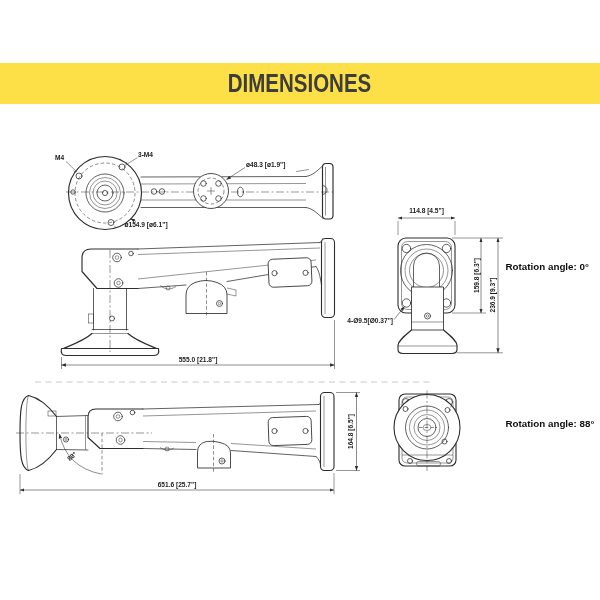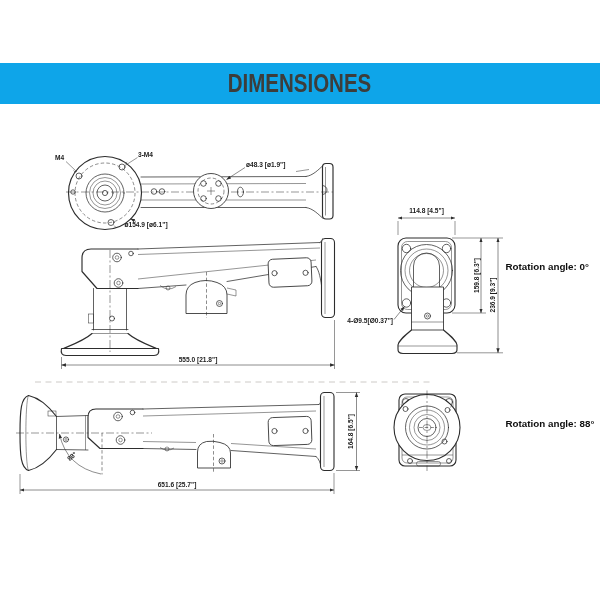--- a/index.html
+++ b/index.html
@@ -1,18 +1,18 @@
 <!DOCTYPE html>
 <html><head>
 <meta charset="utf-8">
 <style>
   html,body{margin:0;padding:0;background:#ffffff;}
   .page{position:relative;width:600px;height:600px;background:#ffffff;overflow:hidden;
         font-family:"Liberation Sans",sans-serif;}
-  .band{position:absolute;left:0;top:63px;width:600px;height:41px;background:#0ea5e9;
+  .band{position:absolute;left:0;top:63px;width:600px;height:41px;background:#fde047;
         display:flex;align-items:center;justify-content:center;}
   .band h1{margin:0;font-size:25px;font-weight:700;color:#3d3d3b;letter-spacing:0px;
            transform:scaleX(0.82);white-space:nowrap;}
   svg.draw{position:absolute;left:0;top:0;}
   .s1{fill:none;stroke:#2d2d2d;stroke-width:1.15;stroke-linecap:round;stroke-linejoin:round;}
   .s {fill:none;stroke:#2d2d2d;stroke-width:0.75;stroke-linecap:round;stroke-linejoin:round;}
   .st{fill:none;stroke:#2d2d2d;stroke-width:0.5;}
   .sw{fill:#ffffff;stroke:#2d2d2d;stroke-width:0.85;stroke-linejoin:round;}
   .sw1{fill:#ffffff;stroke:#2d2d2d;stroke-width:1.1;stroke-linejoin:round;}
   .sd{fill:none;stroke:#2d2d2d;stroke-width:0.55;stroke-dasharray:3.5 2.2;}

